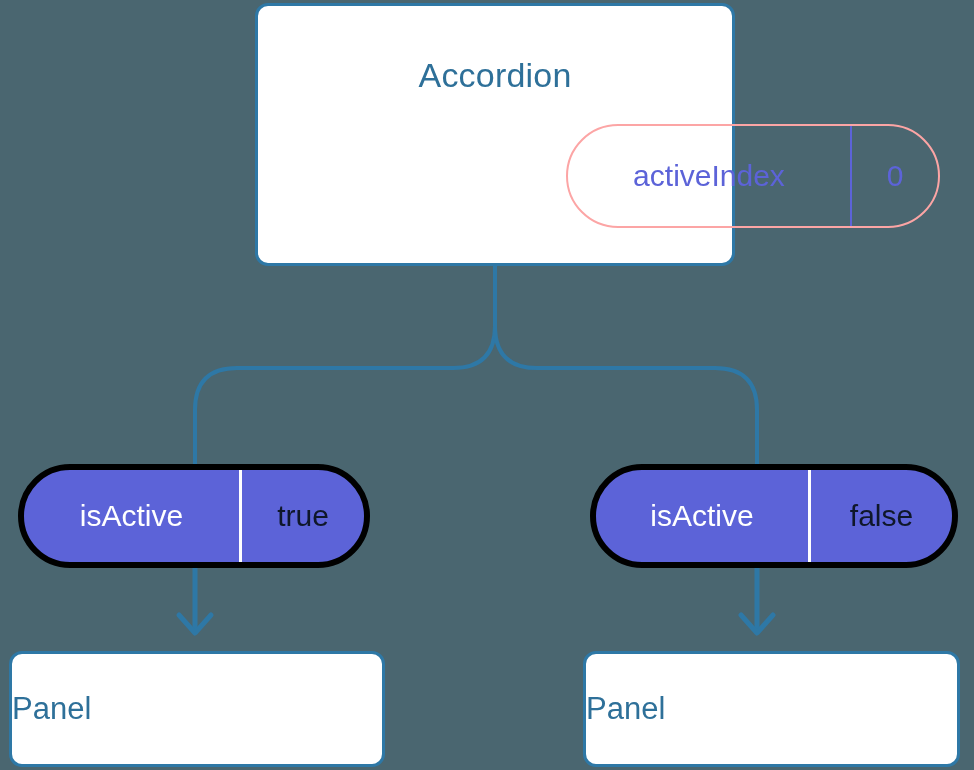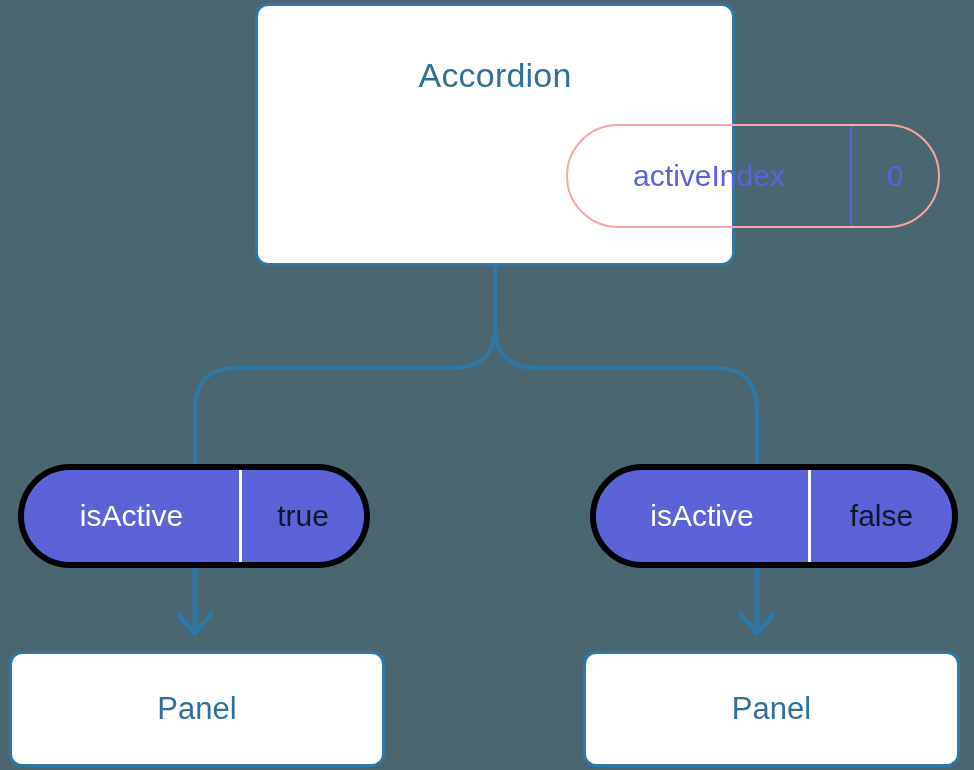--- a/index.html
+++ b/index.html
@@ -137,21 +137,20 @@
     top: 651px;
     width: 377px;
     height: 116px;
   }
   .panel-title {
     position: absolute;
     left: 0;
     right: 0;
     top: 50%;
     transform: translateY(-50%);
-    text-align: center;
     font-size: 31px;
     color: #2e7099;
   }
 </style>
 </head>
 <body>
 
 <div id="stage">
 
   <svg id="edges" viewBox="0 0 974 770" width="974" height="770" aria-hidden="true">

